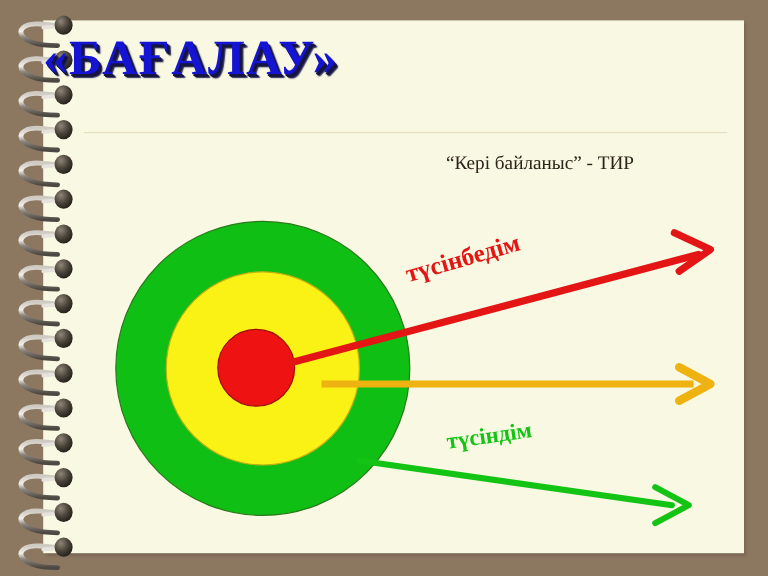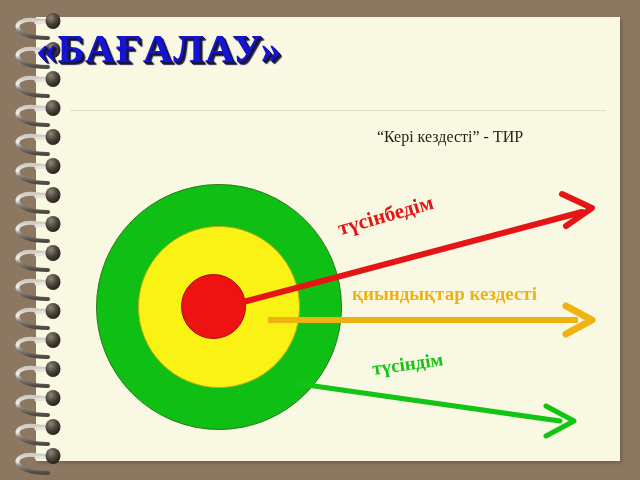--- a/index.html
+++ b/index.html
@@ -220,21 +220,21 @@
         <path d="M 48 473 C 10 473, 10 453, 34 455 L 56 457" fill="none" stroke="url(#wireGrad)" stroke-width="4" stroke-linecap="round"></path>
         <path d="M 36 458 L 56 456" fill="none" stroke="#e7e3dc" stroke-width="3" stroke-linecap="round"></path>
         <ellipse cx="53" cy="456" rx="7.5" ry="8" fill="url(#knobGrad)"></ellipse>
       </g>
   </svg>
 
   <div id="title">«БАҒАЛАУ»</div>
 
   <div id="divider"></div>
 
-  <div id="subtitle">“Кері кездесті” - ТИР</div>
+  <div id="subtitle">“Кері байланыс” - ТИР</div>
 
   <div class="ring" id="ring-outer"></div>
   <div class="ring" id="ring-middle"></div>
   <div class="ring" id="ring-inner"></div>
 
   <svg id="arrows" viewBox="0 0 640 480" width="640" height="480">
 
     <g>
       <line x1="243" y1="302" x2="582" y2="212" stroke="#e31515" stroke-width="6" stroke-linecap="round"></line>
       <polyline points="562,194 592,208 566,226" fill="none" stroke="#e31515" stroke-width="6" stroke-linecap="round" stroke-linejoin="round"></polyline>
@@ -245,16 +245,15 @@
       <polyline points="566,306 592,320 566,334" fill="none" stroke="#eeb211" stroke-width="7" stroke-linecap="round" stroke-linejoin="round"></polyline>
     </g>
 
     <g>
       <line x1="300" y1="384" x2="560" y2="421" stroke="#14c414" stroke-width="5" stroke-linecap="round"></line>
       <polyline points="546,406 574,421 546,436" fill="none" stroke="#14c414" stroke-width="5" stroke-linecap="round" stroke-linejoin="round"></polyline>
     </g>
   </svg>
 
   <div class="arrow-label" id="label-red">түсінбедім</div>
-  <div class="arrow-label" id="label-orange">қиындықтар кездесті</div>
   <div class="arrow-label" id="label-green">түсіндім</div>
 
 </div>
 
 </body></html>

